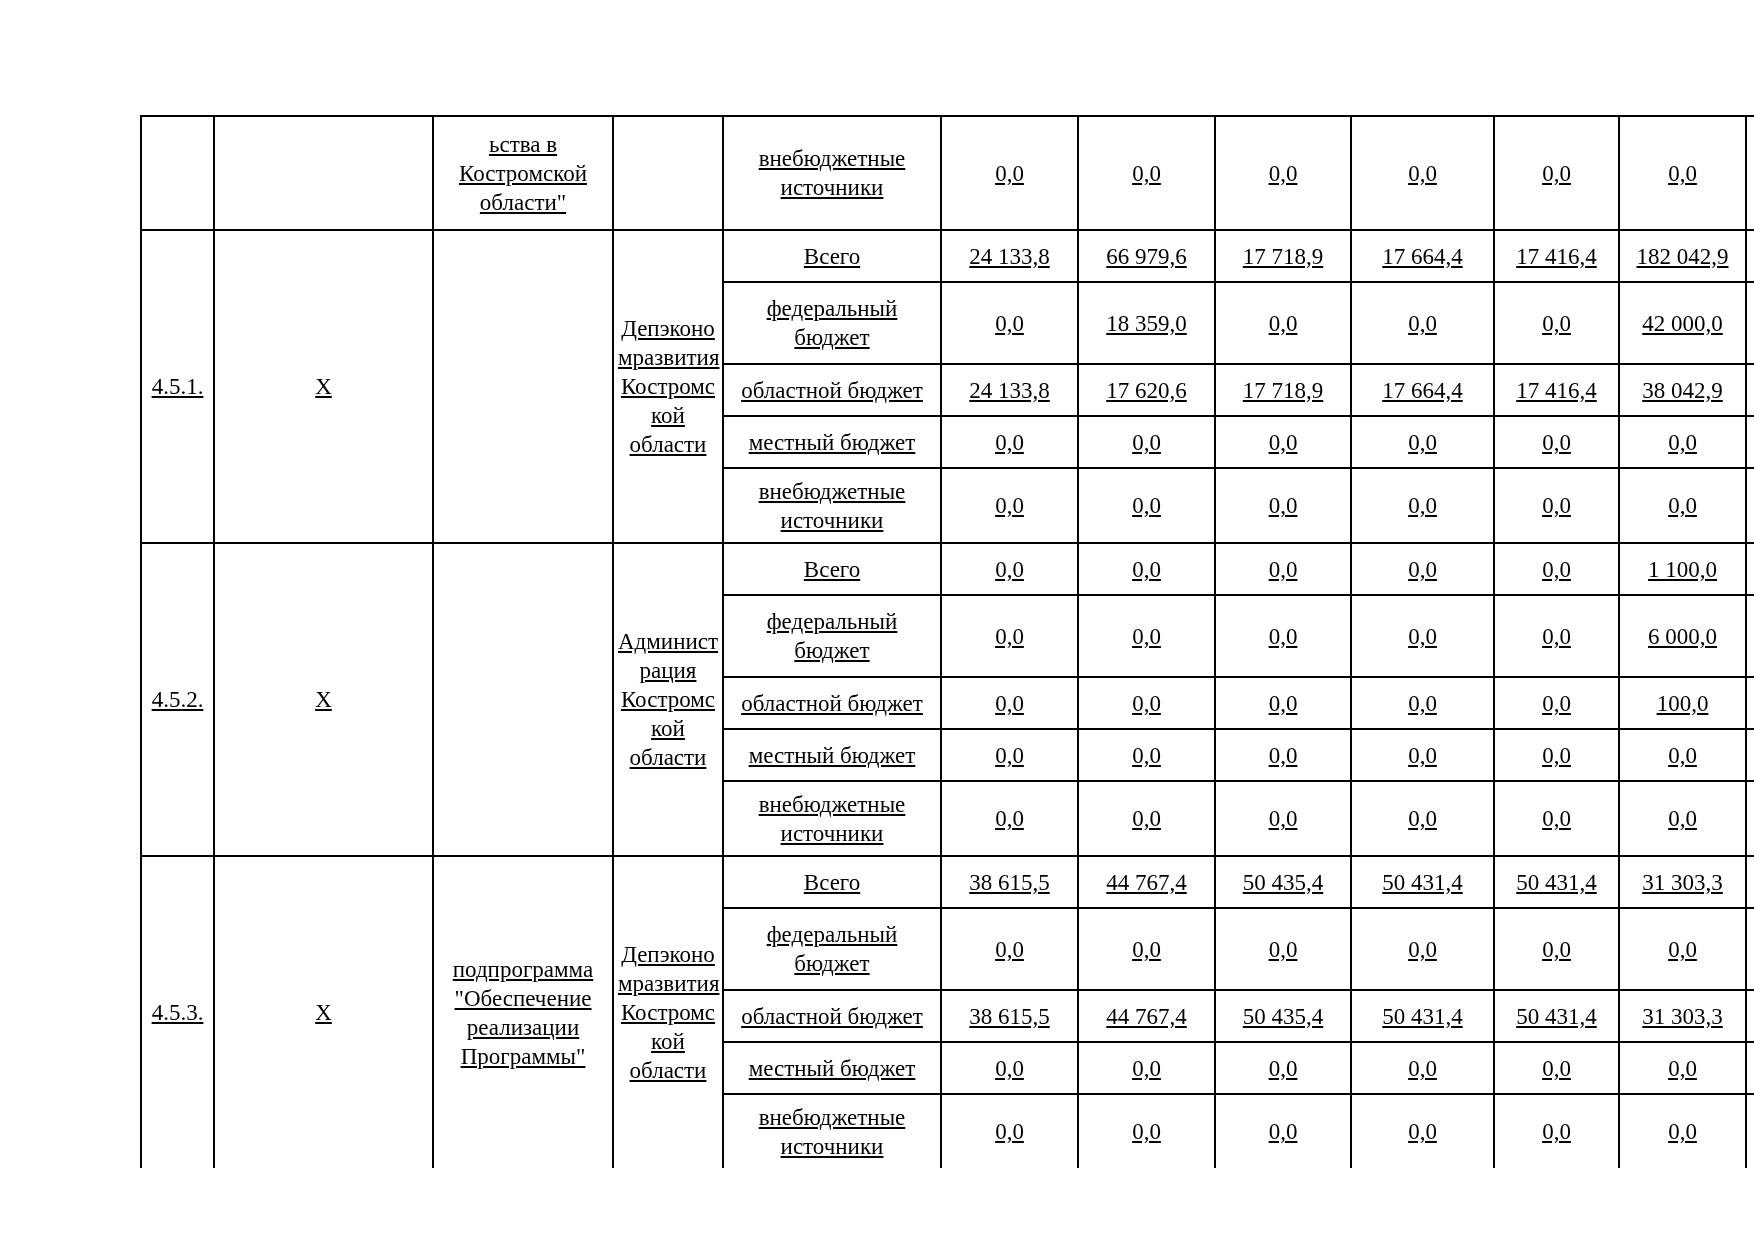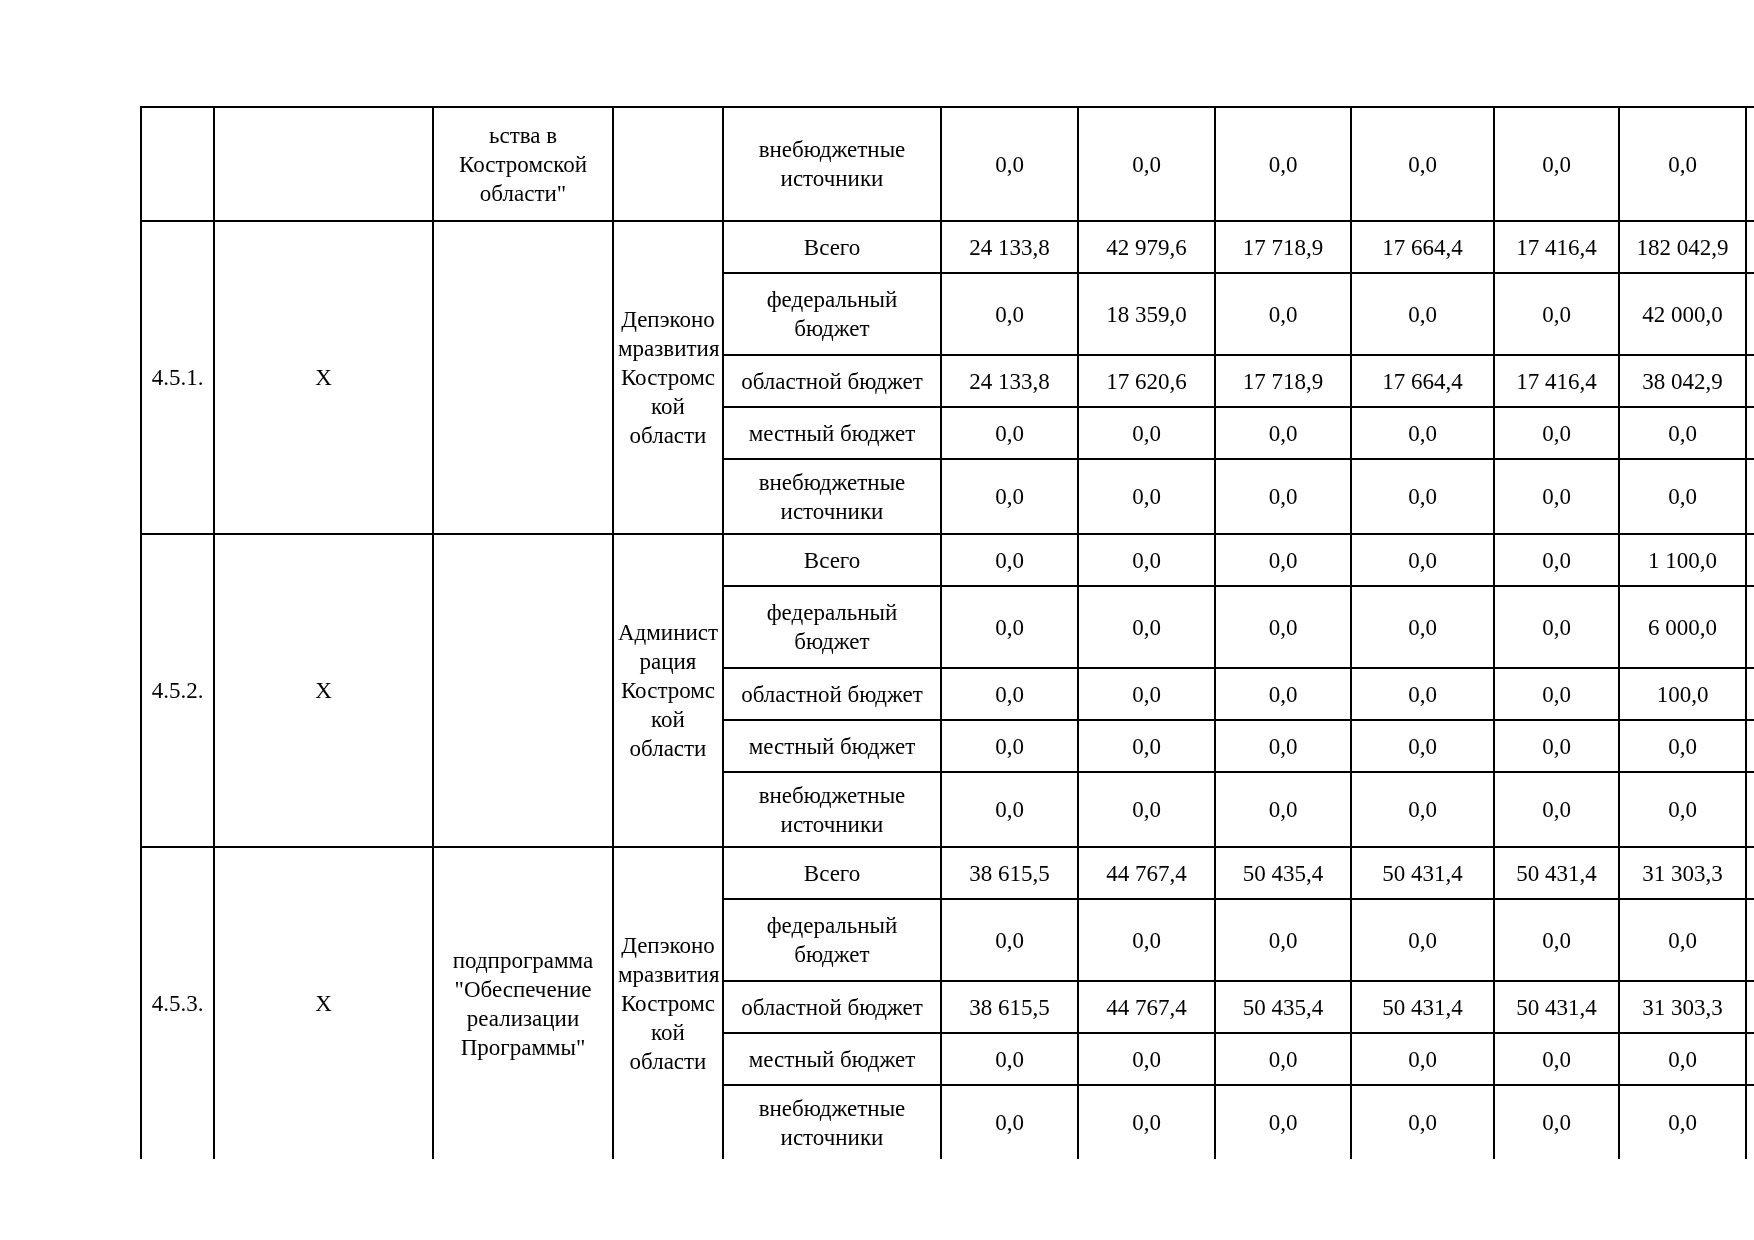--- a/index.html
+++ b/index.html
@@ -13,24 +13,25 @@
   }
   .page {
     position: relative;
     width: 1754px;
     height: 1240px;
     background: #ffffff;
   }
   .table-clip {
     position: absolute;
     left: 140px;
-    top: 106px;
+    top: 115px;
     width: 1614px;   
     height: 1053px;
     overflow: hidden;
+    text-decoration: underline;
   }
   table.budget {
     border-collapse: collapse;
     table-layout: fixed;
     width: 1665px;  
   }
   table.budget td {
     border: 2px solid #000000;
     padding: 0 4px;
     text-align: center;
@@ -96,21 +97,21 @@
             <td rowspan="5">4.5.1.</td>
             <td rowspan="5">X</td>
             <td rowspan="5"></td>
             <td rowspan="5">Депэконо
 мразвития
 Костромс
 кой
 области</td>
             <td>Всего</td>
             <td>24 133,8</td>
-            <td>42 979,6</td>
+            <td>66 979,6</td>
             <td>17 718,9</td>
             <td>17 664,4</td>
             <td>17 416,4</td>
             <td>182 042,9</td>
             <td></td>
           </tr>
           <tr style="height: 82px;">
             <td>федеральный
 бюджет</td>
             <td>0,0</td>

